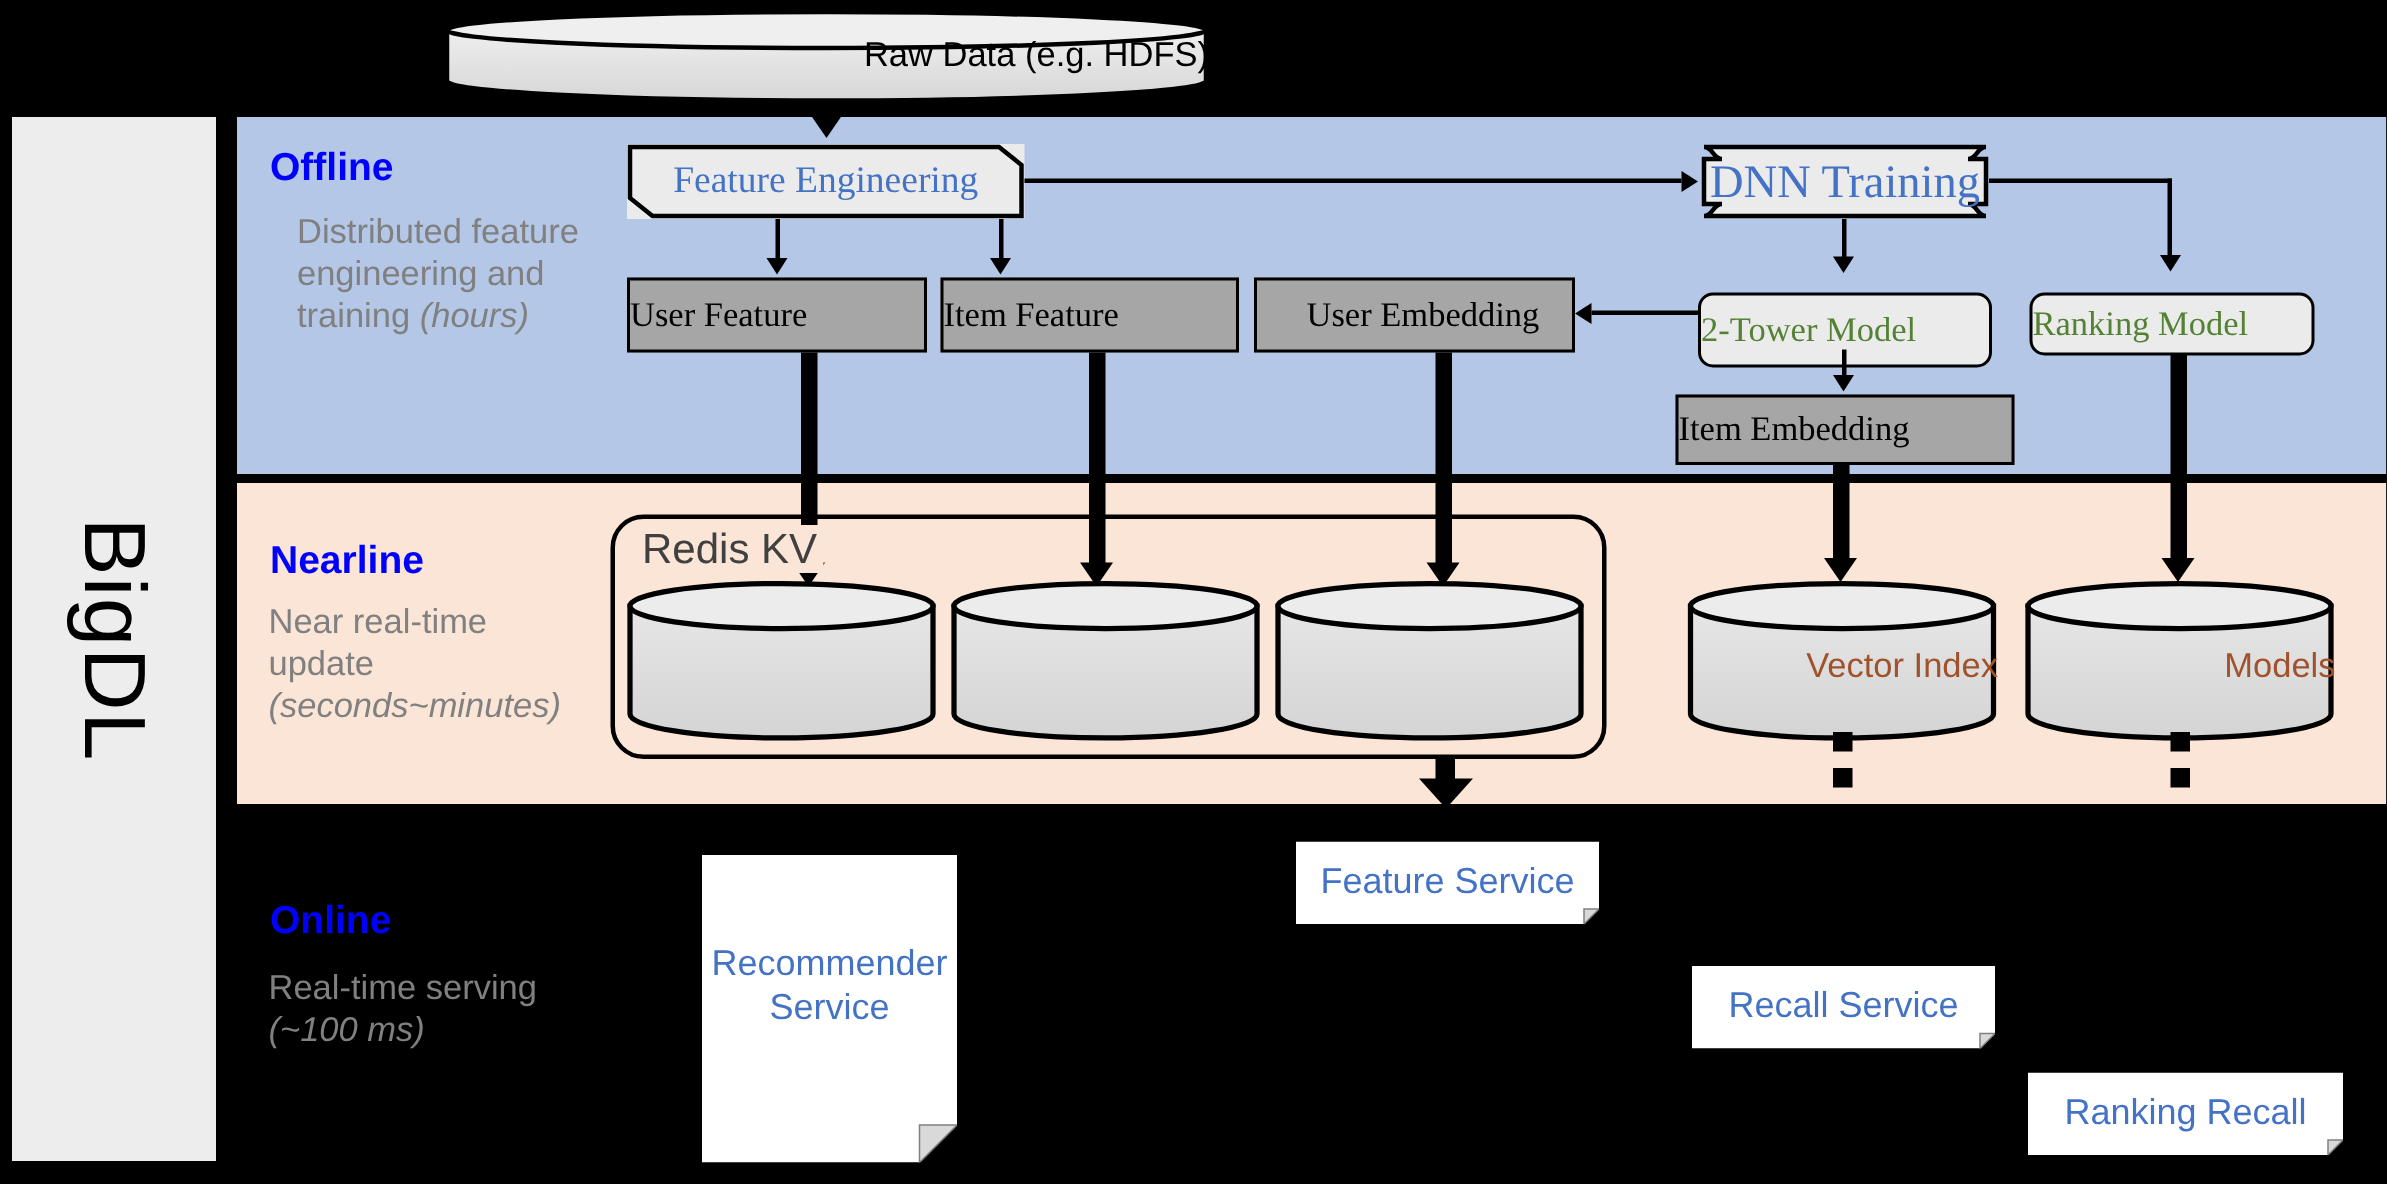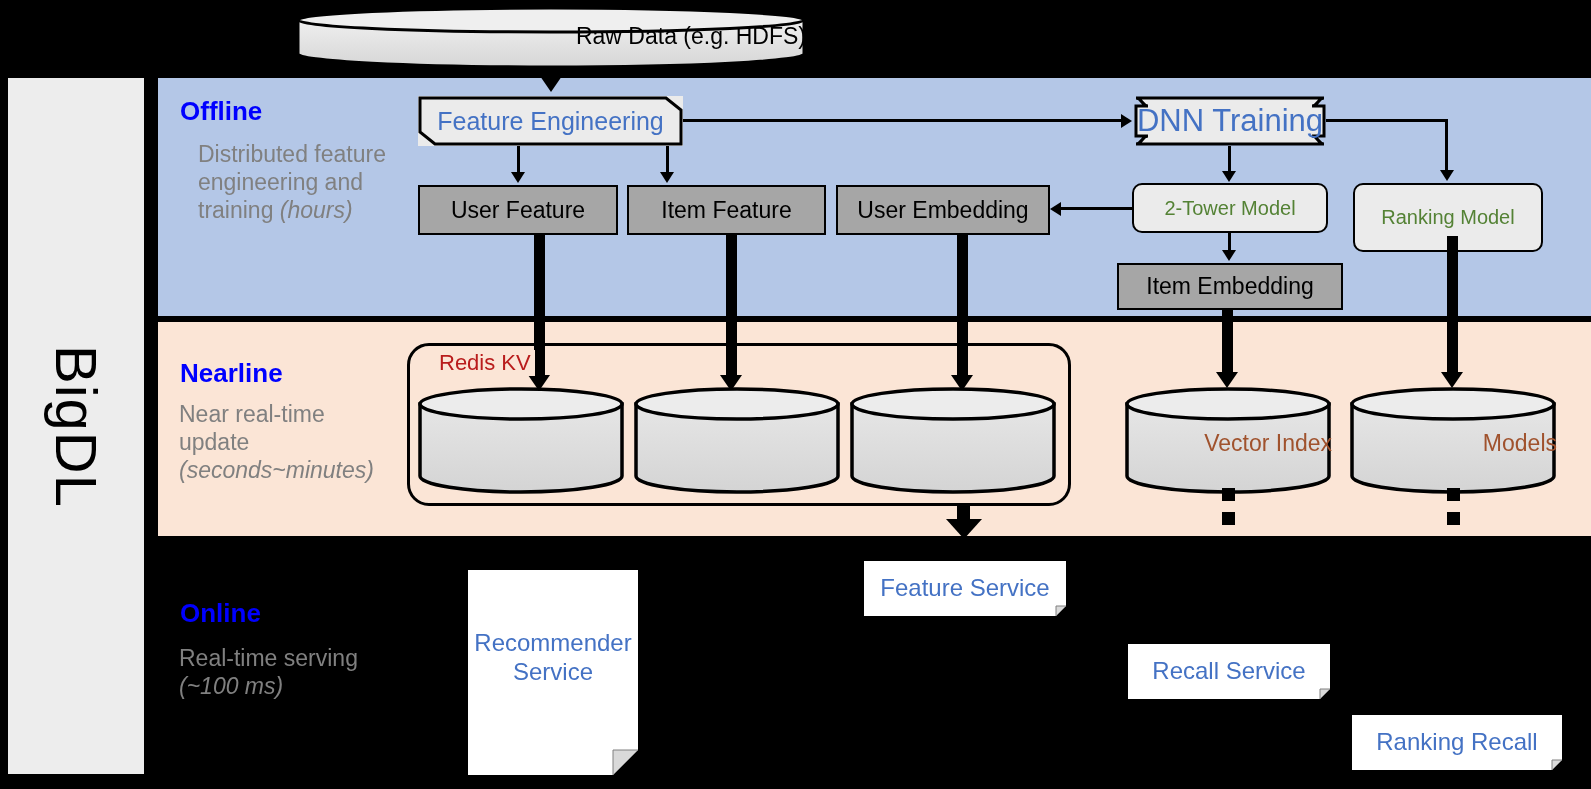--- a/index.html
+++ b/index.html
@@ -20,27 +20,27 @@
   #bigdl-label span{transform:rotate(90deg);white-space:nowrap;display:block;
     font-family:"Liberation Sans", sans-serif;font-weight:400;}
 
   
   .band-title{position:absolute;color:#0000ff;font-size:26px;font-weight:600;white-space:nowrap;}
   .band-desc{position:absolute;color:#808080;font-size:23px;line-height:1.22;width:215px;}
   .band-desc i{font-style:italic;}
 
   
   .node{position:absolute;box-sizing:border-box;display:flex;align-items:center;
-        justify-content:center;text-align:center;line-height:1.14;}
+        text-align:center;line-height:1.14;font-family:Liberation Serif, serif;}
 
   
   .grey-box{background:#a6a6a6;border:2.5px solid #000;color:#000;font-size:23px;}
 
   
-  .round-box{background:#ebebeb;border:2.5px solid #000;border-radius:10px;font-size:20px;}
+  .round-box{background:#ebebeb;border:2.5px solid #000;border-radius:10px;font-size:23px;margin-top:12px;}
   .txt-green{color:#548235;}
 
   
   .flag-box{background:#ebebeb;font-size:25px;color:#4472c4;}
   .flag-box .flag-svg{position:absolute;left:0;top:0;}
   .flag-box .flag-txt{position:relative;z-index:2;width:100%;}
 
   
   .card-box{font-size:31px;color:#4472c4;}
   .card-box .card-svg{position:absolute;left:0;top:0;}
@@ -48,22 +48,22 @@
 
   
   .cyl{position:absolute;}
   .cyl svg{display:block;}
   .cyl .cyl-label{position:absolute;left:0;width:100%;text-align:right;
      font-size:23px;color:#000;}
 
   
   #redis-kv{position:absolute;left:407px;top:343px;width:664px;height:163px;
      border:3px solid #000;border-radius:22px;box-sizing:border-box;background:transparent;}
-  #redis-kv-label{position:absolute;left:424px;top:350px;font-size:22px;color:#b91c1c;
-     background:#fbe5d6;padding:0 4px;margin-left:11px;}
+  #redis-kv-label{position:absolute;left:424px;top:350px;font-size:28px;color:#404040;
+     background:#fbe5d6;padding:0 4px;}
 
   
   .doc-box{position:absolute;}
   .doc-box svg{display:block;}
   .doc-box .doc-txt{position:absolute;left:0;top:0;width:100%;height:100%;
      display:flex;align-items:center;justify-content:center;text-align:center;
      color:#4472c4;font-size:24px;line-height:1.2;padding:0 6px;box-sizing:border-box;}
 
   
   .conn{position:absolute;background:#000;}
@@ -149,29 +149,29 @@
 
   <div class="conn thin-v" style="left:666px;top:146px;width:3px;height:30px;"></div>
   <div class="arrow-down-sm" style="left:660px;top:172px;"></div>
 
   <div class="node grey-box" style="left:418px;top:185px;width:200px;height:50px;">
     <span>User Feature</span>
   </div>
   <div class="node grey-box" style="left:627px;top:185px;width:199px;height:50px;">
     <span>Item Feature</span>
   </div>
-  <div class="node grey-box" style="left:836px;top:185px;width:214px;height:50px;">
+  <div class="node grey-box" style="left:836px;top:185px;width:214px;height:50px;padding-left:33px;">
     <span>User Embedding</span>
   </div>
 
   <div class="node round-box txt-green" style="left:1132px;top:183px;width:196px;height:50px;">
     <span>2-Tower Model</span>
   </div>
 
-  <div class="node round-box txt-green" style="left:1353px;top:183px;width:190px;height:69px;">
+  <div class="node round-box txt-green" style="left:1353px;top:183px;width:190px;height:42px;">
     <span>Ranking Model</span>
   </div>
 
   <div class="conn thin-v" style="left:1228px;top:146px;width:3px;height:28px;"></div>
   <div class="arrow-down-sm" style="left:1222px;top:171px;"></div>
 
   <div class="conn thin-h" style="left:1326px;top:119px;width:122px;"></div>
   <div class="conn thin-v" style="left:1445px;top:119px;width:3px;height:54px;"></div>
   <div class="arrow-down-sm" style="left:1440px;top:170px;"></div>
 

